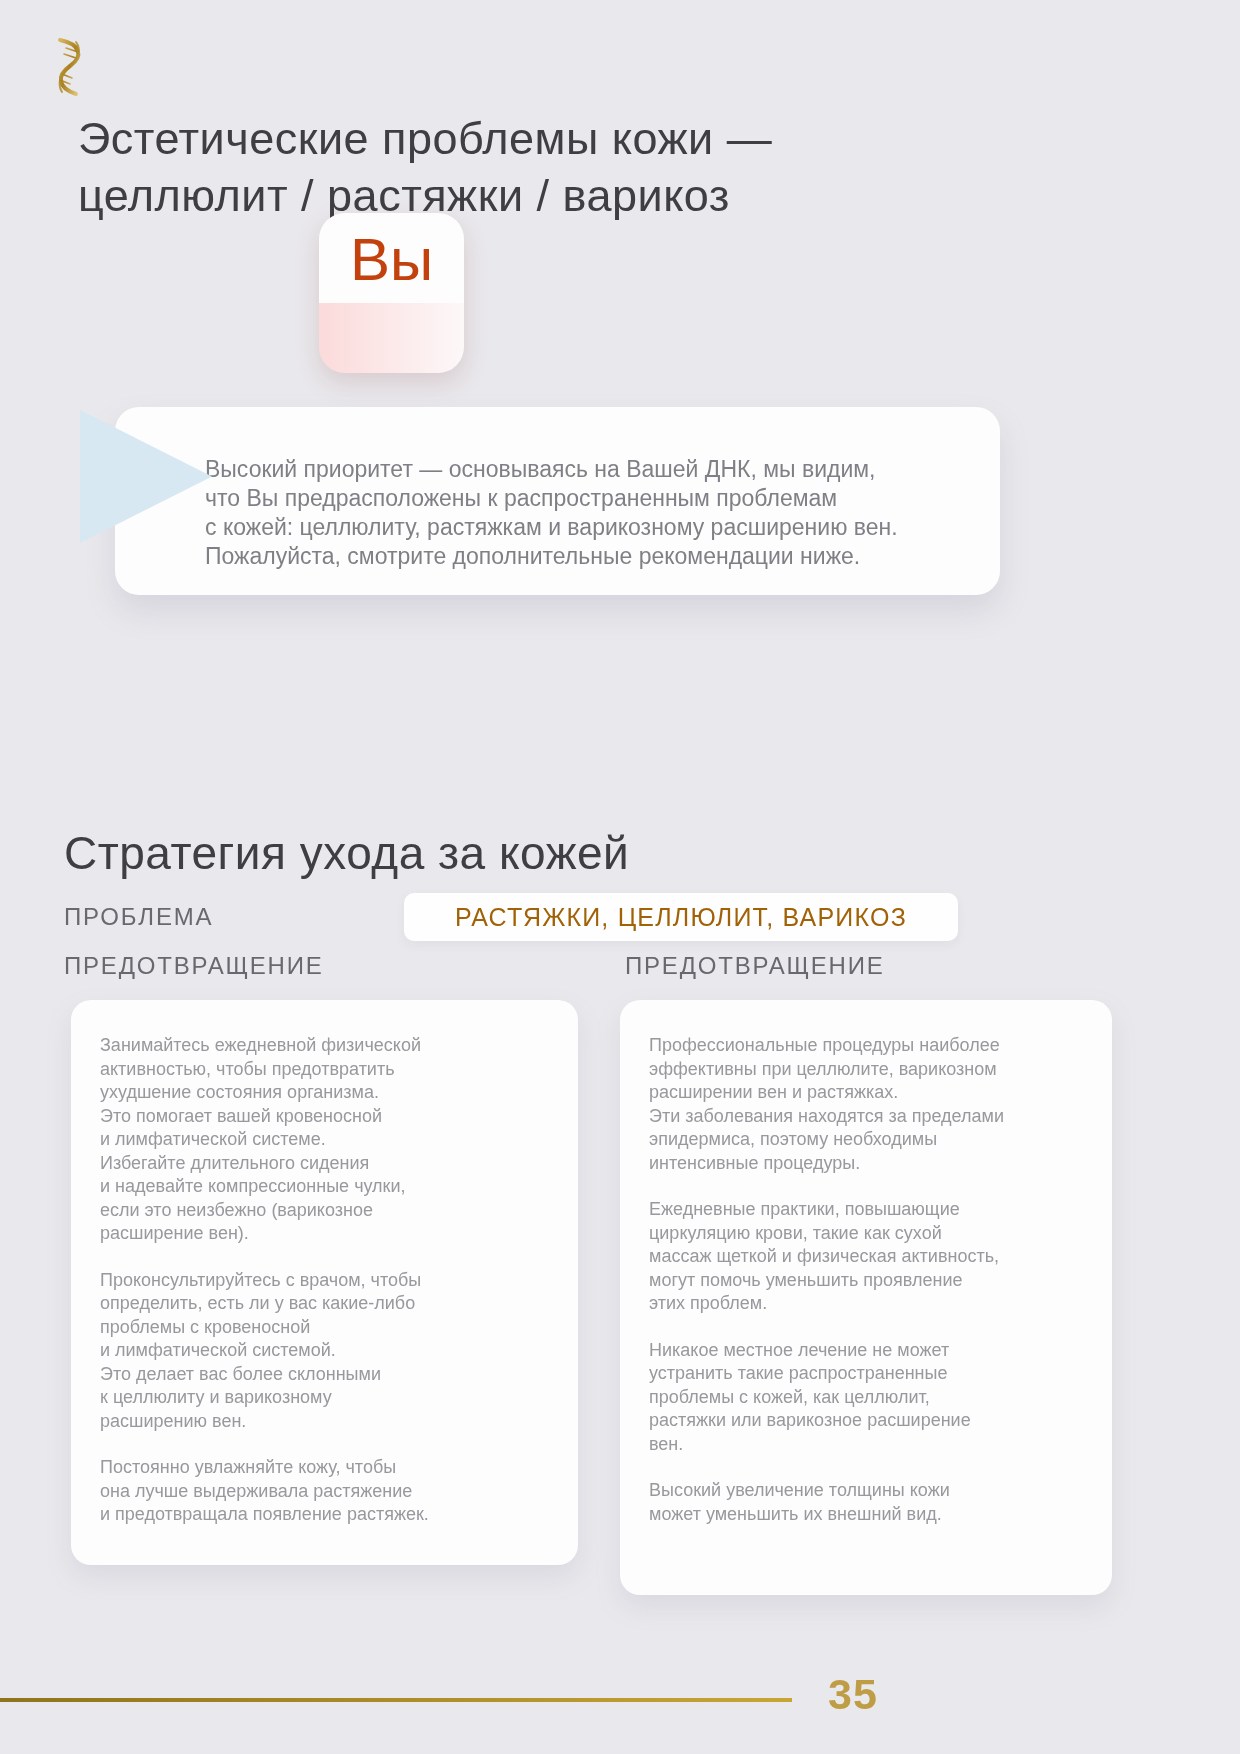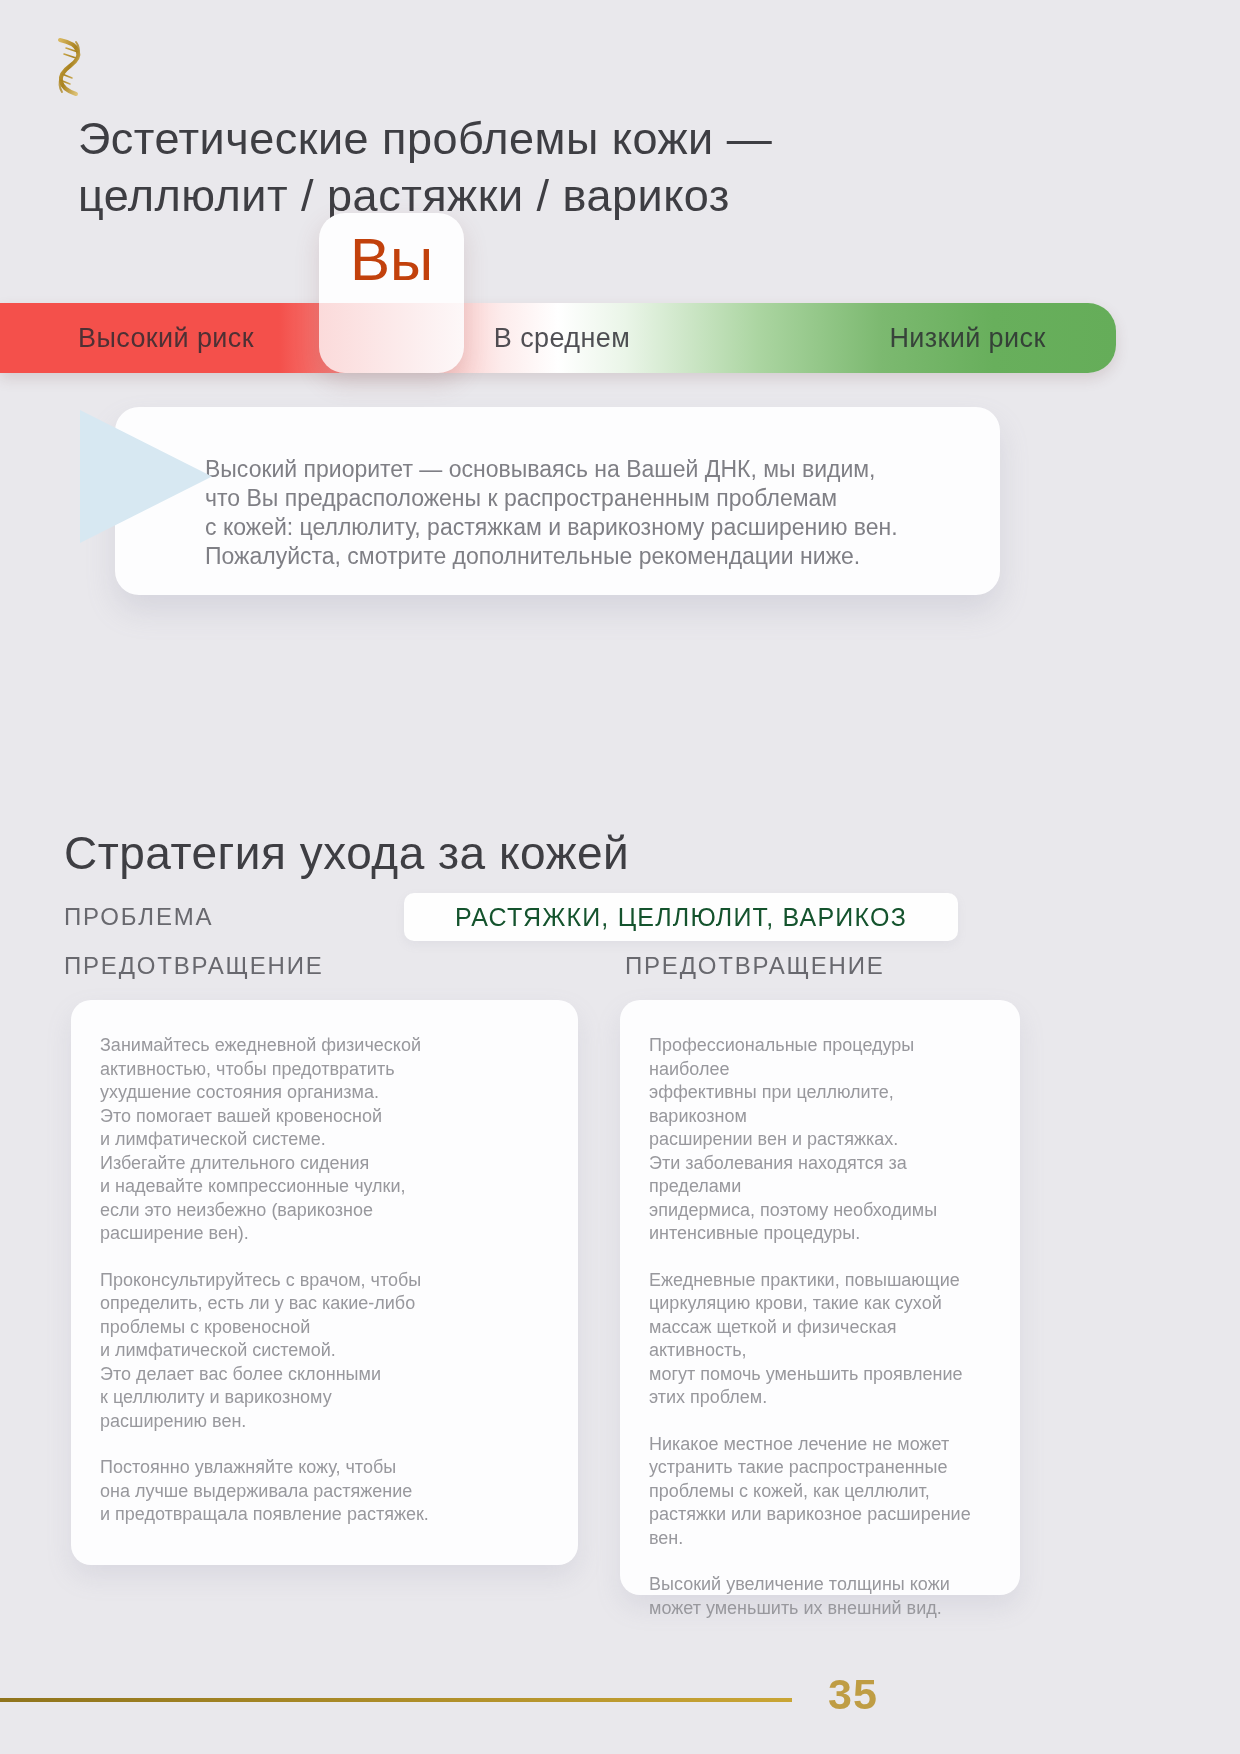--- a/index.html
+++ b/index.html
@@ -64,30 +64,30 @@
     font-size:46px;font-weight:200;color:#3e3e43;letter-spacing:.5px;
   }
   .problem-label,.col-label{
     position:absolute;font-size:24px;font-weight:300;color:#68686e;letter-spacing:1.8px;
   }
   .problem-label{left:64px;top:893px;height:48px;line-height:48px;}
   .problem-badge{
     position:absolute;left:404px;top:893px;width:554px;height:48px;
     background:#fefefe;border-radius:10px;box-shadow:0 4px 10px rgba(150,150,170,.10);
     text-align:center;line-height:48px;font-size:25px;font-weight:300;
-    color:#14532d;letter-spacing:1.2px;
+    color:#a16207;letter-spacing:1.2px;
   }
   .col-label.prevention{left:64px;top:952px;}
   .col-label.recovery{left:625px;top:952px;}
   .strategy-card{
     position:absolute;top:1000px;background:#fdfdfe;border-radius:20px;
     box-shadow:0 12px 26px rgba(135,135,160,.15);
   }
   .strategy-card.left{left:71px;width:507px;height:565px;}
-  .strategy-card.right{left:620px;width:400px;height:595px;}
+  .strategy-card.right{left:620px;width:492px;height:595px;}
   .strategy-card .body{
     padding:34px 26px 10px 29px;font-size:18px;line-height:23.5px;color:#98989d;
   }
   .strategy-card .body p{margin:0 0 23px;white-space:pre-line;}
   
   .footer-line{
     position:absolute;left:0;top:1698px;width:792px;height:4px;
     background:linear-gradient(90deg,#8f741c,#c9a535);
   }
   .page-number{
@@ -111,25 +111,20 @@
       </defs>
       <path d="M14 4 C34 8 38 20 24 30 C10 40 12 52 30 58" fill="none" stroke="url(#gold)" stroke-width="4" stroke-linecap="round"></path>
       <path d="M30 6 C36 14 32 24 24 30 C16 36 10 46 16 56" fill="none" stroke="url(#gold)" stroke-width="2" stroke-linecap="round" opacity="0.8"></path>
       <path d="M20 12 L32 16 M18 18 L30 22 M16 38 L26 42 M14 44 L24 48" stroke="url(#gold)" stroke-width="1.6" stroke-linecap="round"></path>
     </svg>
   </div>
 
   <h1 class="page-title">Эстетические проблемы кожи —
 целлюлит / растяжки / варикоз</h1>
 
-  <div class="risk-bar">
-    <span class="risk-label high">Высокий риск</span>
-    <span class="risk-label mid">В среднем</span>
-    <span class="risk-label low">Низкий риск</span>
-  </div>
   <div class="you-marker">
     <div class="you-label">Вы</div>
     <div class="tint"></div>
   </div>
 
   <div class="callout-card">
     <div class="callout-text">Высокий приоритет — основываясь на Вашей ДНК, мы видим,
 что Вы предрасположены к распространенным проблемам
 с кожей: целлюлиту, растяжкам и варикозному расширению вен.
 Пожалуйста, смотрите дополнительные рекомендации ниже.</div>

